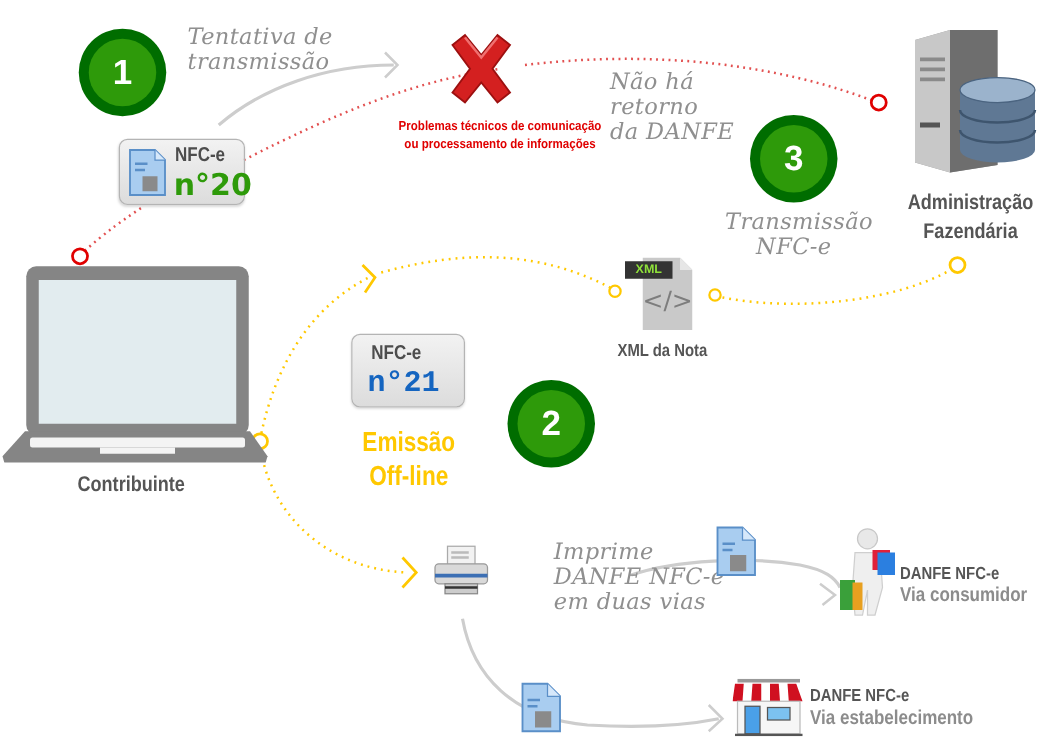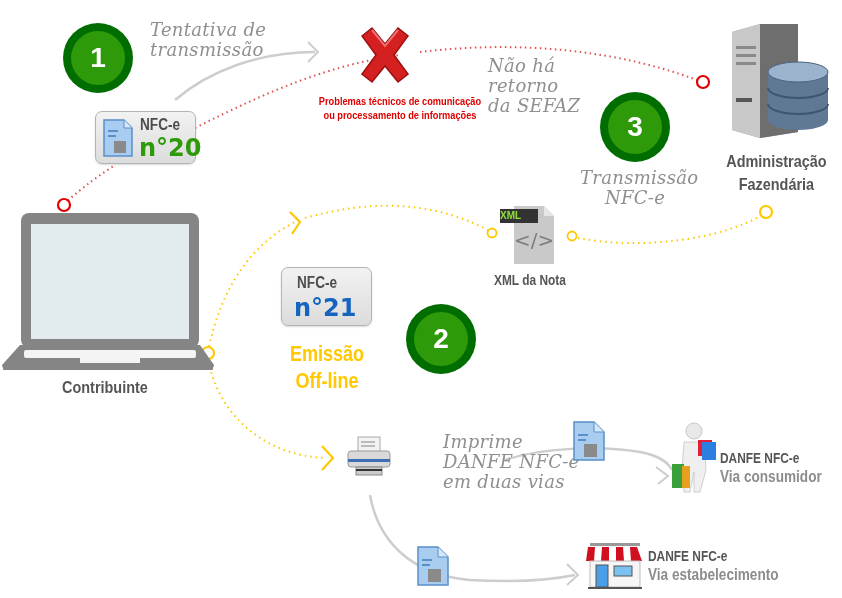--- a/index.html
+++ b/index.html
@@ -72,21 +72,21 @@
   <path d="M6 12 L16 4 L29 20 L42 4 L52 12 L38 31 L52 50 L42 58 L29 42 L16 58 L6 50 L20 31 Z" fill="#d42020" stroke="#9c1010" stroke-width="1.5"></path>
   <path d="M16 6 L29 22 L42 6" fill="none" stroke="#f07070" stroke-width="2"></path>
 </svg>
 <div class="abs err" style="left:300px;top:94px;width:200px;">
   <div>Problemas técnicos de comunicação</div>
   <div>ou processamento de informações</div>
 </div>
 
 <div class="abs hand" style="left:488px;top:56px;text-align:left;width:100px;">
   <div>Não há retorno</div>
-  <div>da SEFAZ</div>
+  <div>da DANFE</div>
 </div>
 
 <div class="step" style="left:600px;top:92px;">
   <div class="inner">3</div>
 </div>
 <div class="abs hand" style="left:580px;top:168px;text-align:center;width:110px;">
   <div>Transmissão</div>
   <div>NFC-e</div>
 </div>
 
@@ -116,28 +116,28 @@
   <rect x="24" y="150" width="172" height="8" rx="2" fill="#f4f4f4"></rect>
   <rect x="80" y="158" width="60" height="5" fill="#f4f4f4"></rect>
 </svg>
 <div class="abs label-dark" style="left:62px;top:378px;font-size:17px;">Contribuinte</div>
 
 <div class="abs" style="left:500px;top:206px;width:60px;height:62px;">
   <svg class="abs" style="left:14px;top:0;" width="40" height="58" viewBox="0 0 40 58">
     <path d="M0 0 H30 L40 10 V58 H0 Z" fill="#c9c9c9"></path>
     <path d="M30 0 V10 H40 Z" fill="#e6e6e6"></path>
   </svg>
-  <div class="abs" style="left:0;top:3px;width:38px;height:14px;background:#333;color:#8fe03a;font-size:10px;font-weight:bold;line-height:14px;">XML</div>
+  <div class="abs" style="left:0;top:3px;width:38px;height:14px;background:#333;color:#8fe03a;font-size:10px;font-weight:bold;text-align:center;line-height:14px;">XML</div>
   <div class="abs" style="left:14px;top:22px;width:40px;text-align:center;color:#7d7d7d;font-size:20px;font-family:'DejaVu Sans',sans-serif;">&lt;/&gt;</div>
 </div>
 <div class="abs label-dark" style="left:494px;top:272px;font-size:14px;">XML da Nota</div>
 
 <div class="card" style="left:281px;top:267px;width:89px;height:57px;">
   <div class="t1" style="left:15px;top:6px;">NFC-e</div>
-  <div class="t2" style="left:12px;top:26px;color:#1565c0;">n°21</div>
+  <div class="t2" style="left:12px;top:26px;color:#1565c0;font-family:Liberation Mono, monospace;">n°21</div>
 </div>
 
 <div class="abs" style="left:272px;top:340px;width:110px;text-align:center;color:#ffc800;font-weight:bold;font-size:22px;line-height:27px;transform:scaleX(0.82);transform-origin:center top;">
   <div>Emissão</div>
   <div>Off-line</div>
 </div>
 
 <div class="step" style="left:406px;top:304px;">
   <div class="inner">2</div>
 </div>

